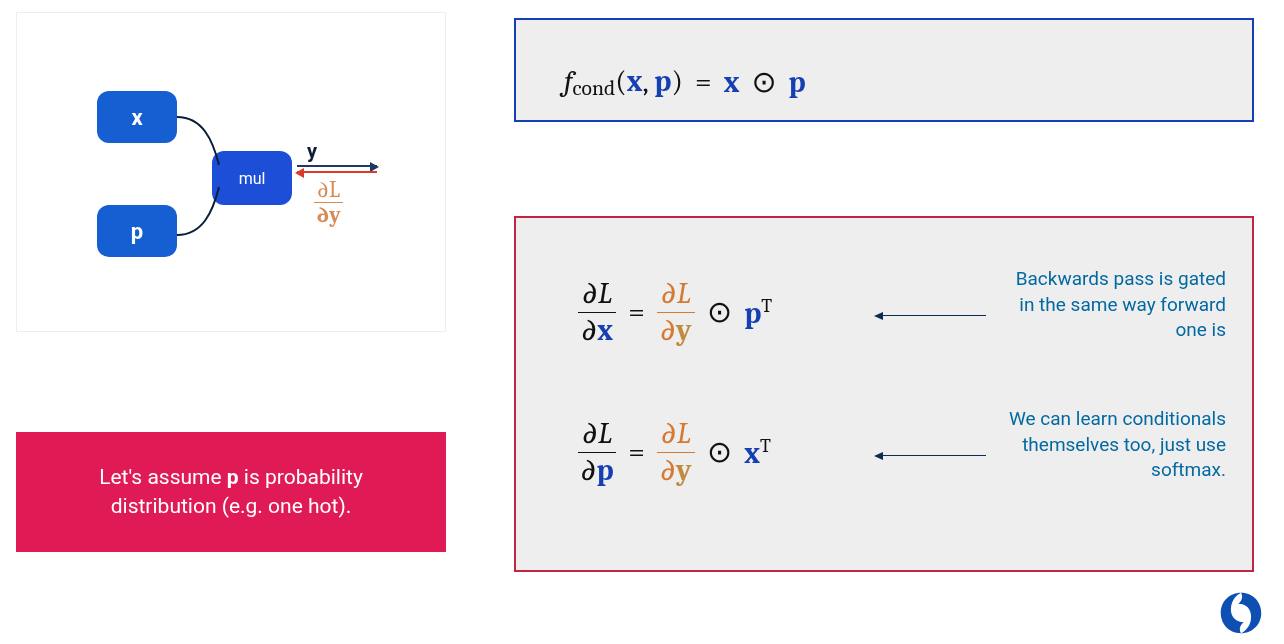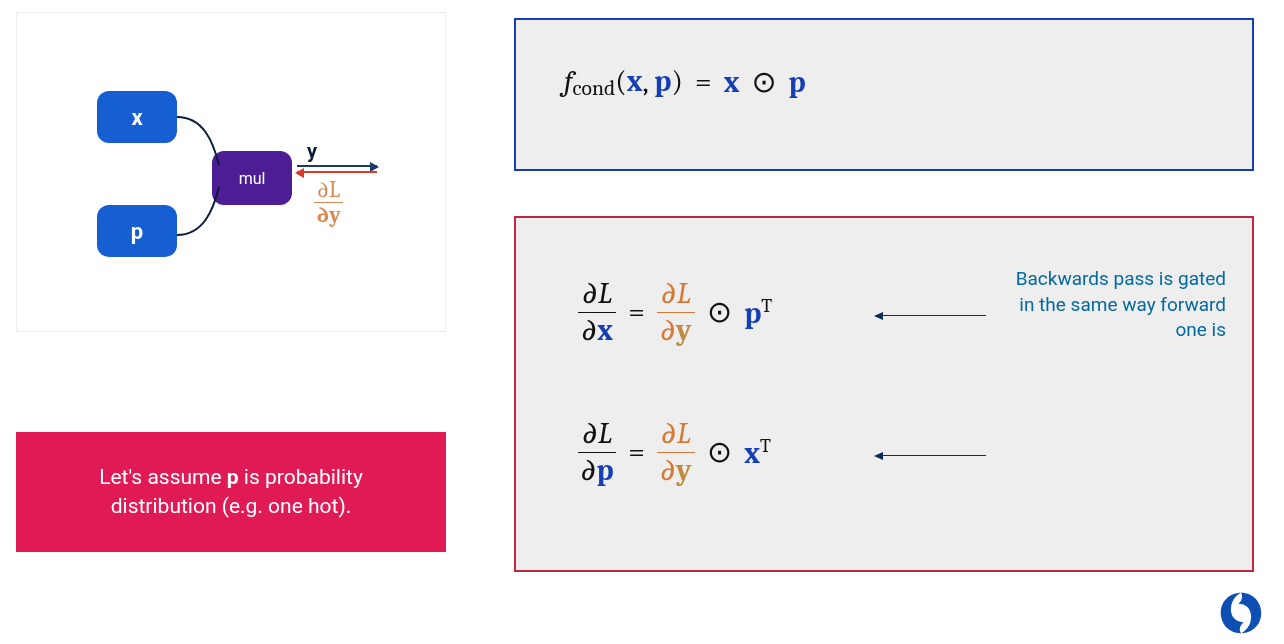--- a/index.html
+++ b/index.html
@@ -30,21 +30,21 @@
     font-size: 22px;
     display: flex; align-items: center; justify-content: center;
   }
   .node-x { left: 80px; top: 78px; }
   .node-p { left: 80px; top: 192px; }
   .node-mul {
     position: absolute;
     left: 195px; top: 138px;
     width: 80px; height: 54px;
     border-radius: 12px;
-    background: #4c1d95;
+    background: #1d4ed8;
     color: #fff;
     font-size: 16px;
     display: flex; align-items: center; justify-content: center;
   }
   .y-label { position:absolute; left:290px; top:126px; font-weight:700; font-size:20px; color:#0b1d37; }
   .y-arrow { position:absolute; left:280px; top:152px; width:80px; height:0; border-top:2px solid #1b3a66; }
   .y-arrow:after { content:""; position:absolute; right:-2px; top:-5px; border-left:9px solid #1b3a66; border-top:5px solid transparent; border-bottom:5px solid transparent; }
   .y-back  { position:absolute; left:280px; top:158px; width:80px; height:0; border-top:2px solid #d93a2b; }
   .y-back:after { content:""; position:absolute; left:-2px; top:-5px; border-right:9px solid #d93a2b; border-top:5px solid transparent; border-bottom:5px solid transparent; }
   .dldy {
@@ -69,21 +69,21 @@
     line-height:1.4;
   }
   .assume-box b { font-weight:700; }
 
   
   .eq-box {
     position:absolute;
     background:#eeeeee;
     border:2px solid;
   }
-  .eq-top { left:514px; top:18px; width:740px; height:153px; border-color:#153fb3; }
+  .eq-top { left:514px; top:18px; width:740px; height:104px; border-color:#153fb3; }
   .eq-bot { left:514px; top:216px; width:740px; height:356px; border-color:#c22544; }
 
   .math { font-family:"Cambria Math","Cambria","Georgia",serif; font-style:italic; font-size:30px; color:#111; }
   .math .rm { font-style:normal; }
   .math .b  { font-weight:700; font-style:normal; }
   .cblue { color:#153fb3; }
   .corg  { color:#d87933; }
   .cy    { color:#c08a3f; }
 
   .frac { display:inline-block; vertical-align:middle; text-align:center; line-height:1.05; }
@@ -168,18 +168,19 @@
     </span>
     <span class="rm">=</span>
     <span class="frac corg">
       <span class="fn"><span>∂L</span></span>
       <span class="fd"><span>∂</span><span class="b cy">y</span></span>
     </span>
     <span class="rm">⊙</span>
     <span><span class="b cblue">x</span><span class="sup rm">T</span></span>
   </div>
   <div class="anno-arrow" style="left:360px; top:237px; width:110px;"></div>
+  <div class="anno" style="top:188px;">We can learn conditionals themselves too, just use softmax.</div>
 </div>
 
 <svg class="logo" viewBox="0 0 100 100">
   <path d="M50 6 C78 6 94 28 94 50 C94 76 74 94 50 94 C50 94 72 84 72 58 C72 40 60 30 44 30 C44 30 58 20 50 6 Z
            M50 94 C22 94 6 72 6 50 C6 24 26 6 50 6 C50 6 28 16 28 42 C28 60 40 70 56 70 C56 70 42 80 50 94 Z" fill="#0d4fb3"></path>
 </svg>
 
 </body></html>

